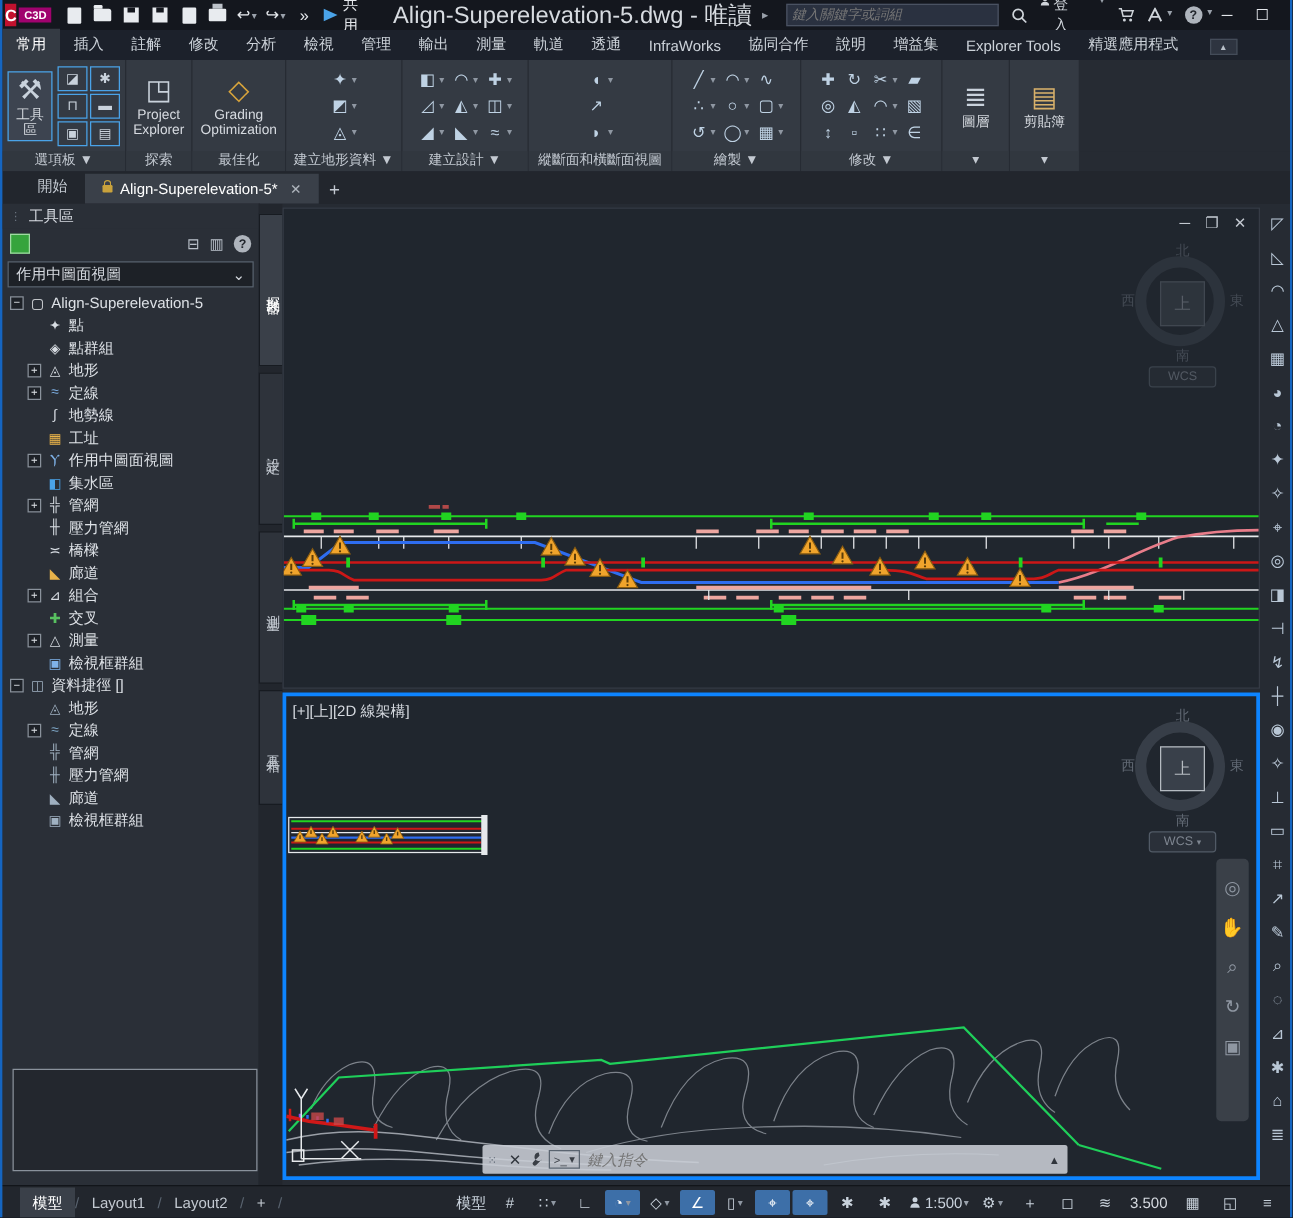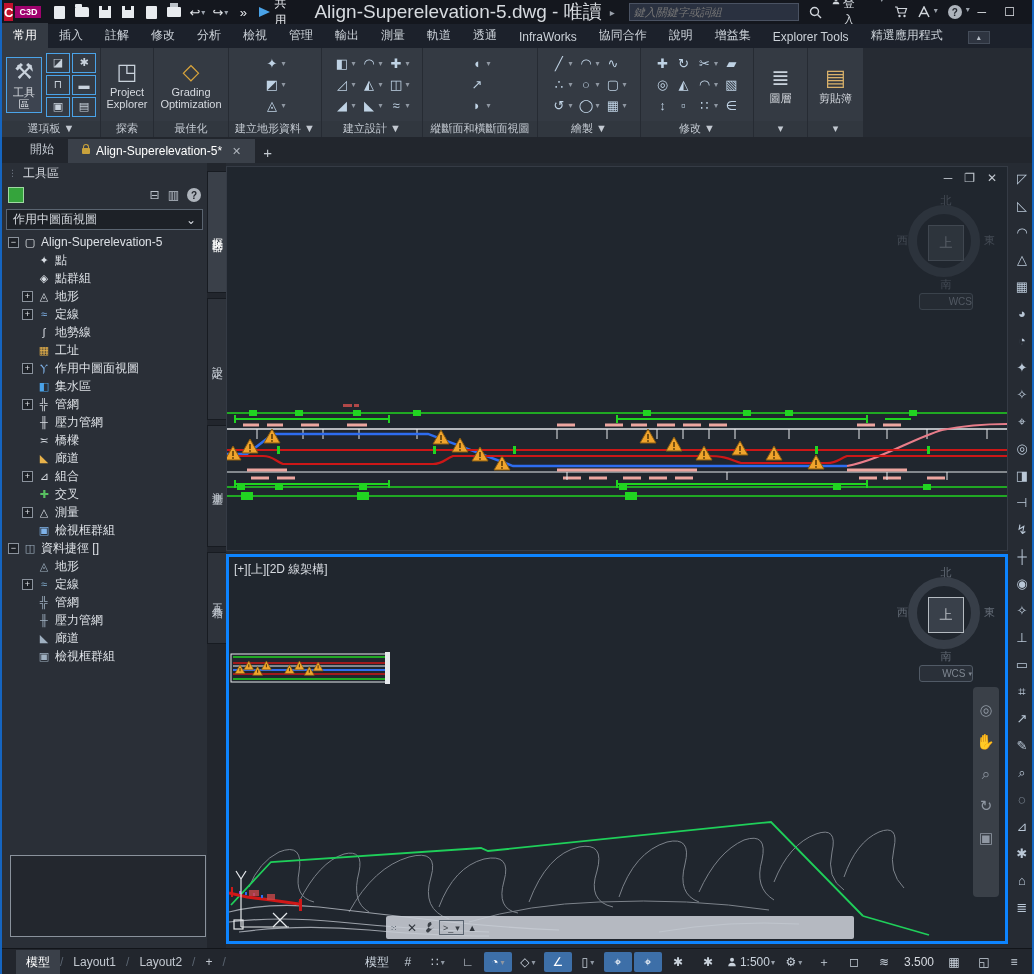--- a/index.html
+++ b/index.html
@@ -98,21 +98,21 @@
   
   .vcube{position:absolute;width:86px;height:120px;}
   .vc-ring{position:absolute;left:5px;top:12px;width:72px;height:72px;border:9px solid #3c434d;border-radius:50%;box-sizing:border-box;}
   .vc-face{position:absolute;left:25px;top:32px;width:34px;height:34px;background:#3e454f;border:1px solid #676f7a;
      color:#9aa1ab;display:flex;align-items:center;justify-content:center;font-size:13px;}
   .vc-n{position:absolute;left:0;right:0;top:0;text-align:center;color:#6d7580;font-size:11px;}
   .vc-s{position:absolute;left:0;right:0;top:84px;text-align:center;color:#6d7580;font-size:11px;}
   .vc-w{position:absolute;left:-6px;top:40px;color:#6d7580;font-size:11px;}
   .vc-e{position:absolute;right:-6px;top:40px;color:#6d7580;font-size:11px;}
   .wcs{position:absolute;left:16px;top:100px;width:52px;height:15px;border:1px solid #5a6470;border-radius:3px;
-     color:#8f97a2;font-size:10px;display:flex;align-items:center;justify-content:flex-end;gap:3px;background:#2c323b;}
+     color:#8f97a2;font-size:10px;display:flex;align-items:center;justify-content:center;gap:3px;background:#2c323b;}
   .vcube.faded{opacity:.45;}
   
   .navbar{position:absolute;border-radius:4px;background:rgba(150,158,170,.22);display:flex;flex-direction:column;
      align-items:center;gap:14px;padding:14px 0 8px;color:#8f97a2;font-size:15px;}
   
   .rightcol{left:1006px;top:163px;width:28px;height:785px;background:#262b33;display:flex;flex-direction:column;align-items:center;padding-top:2px;box-sizing:border-box;}
   .rc-i{height:27px;display:flex;align-items:center;justify-content:center;color:#b9c7d6;font-size:13px;width:100%;}
   
   .cmdline{position:absolute;left:157px;top:359px;width:468px;height:23px;background:rgba(201,206,214,.88);
      display:flex;align-items:center;border-radius:2px;color:#3a3f46;}
@@ -886,20 +886,21 @@
         <span class="cmd-x">✕</span>
         <span>
           <svg class="mini" width="13" height="13" viewBox="0 0 13 13">
               <path d="M9,1 a3.4,3.4 0 1 0 3,5 L7,11 a1.6,1.6 0 0 1 -2.4,-2.4 L9.6,3.6 Z" fill="#3a3f46"></path>
             </svg>
         </span>
         <span class="cmd-prompt">
           <span>&gt;_</span>
             <span>▾</span>
         </span>
+        <input placeholder="鍵入指令" style="">
         <span class="cmd-up">▲</span>
       </div>
     </div>
   </div>
 
   <div class="abs rightcol" data-repeat="right_toolbar">
 
   <span class="rc-i">◸</span>
       <span class="rc-i">◺</span>
       <span class="rc-i">◠</span>

